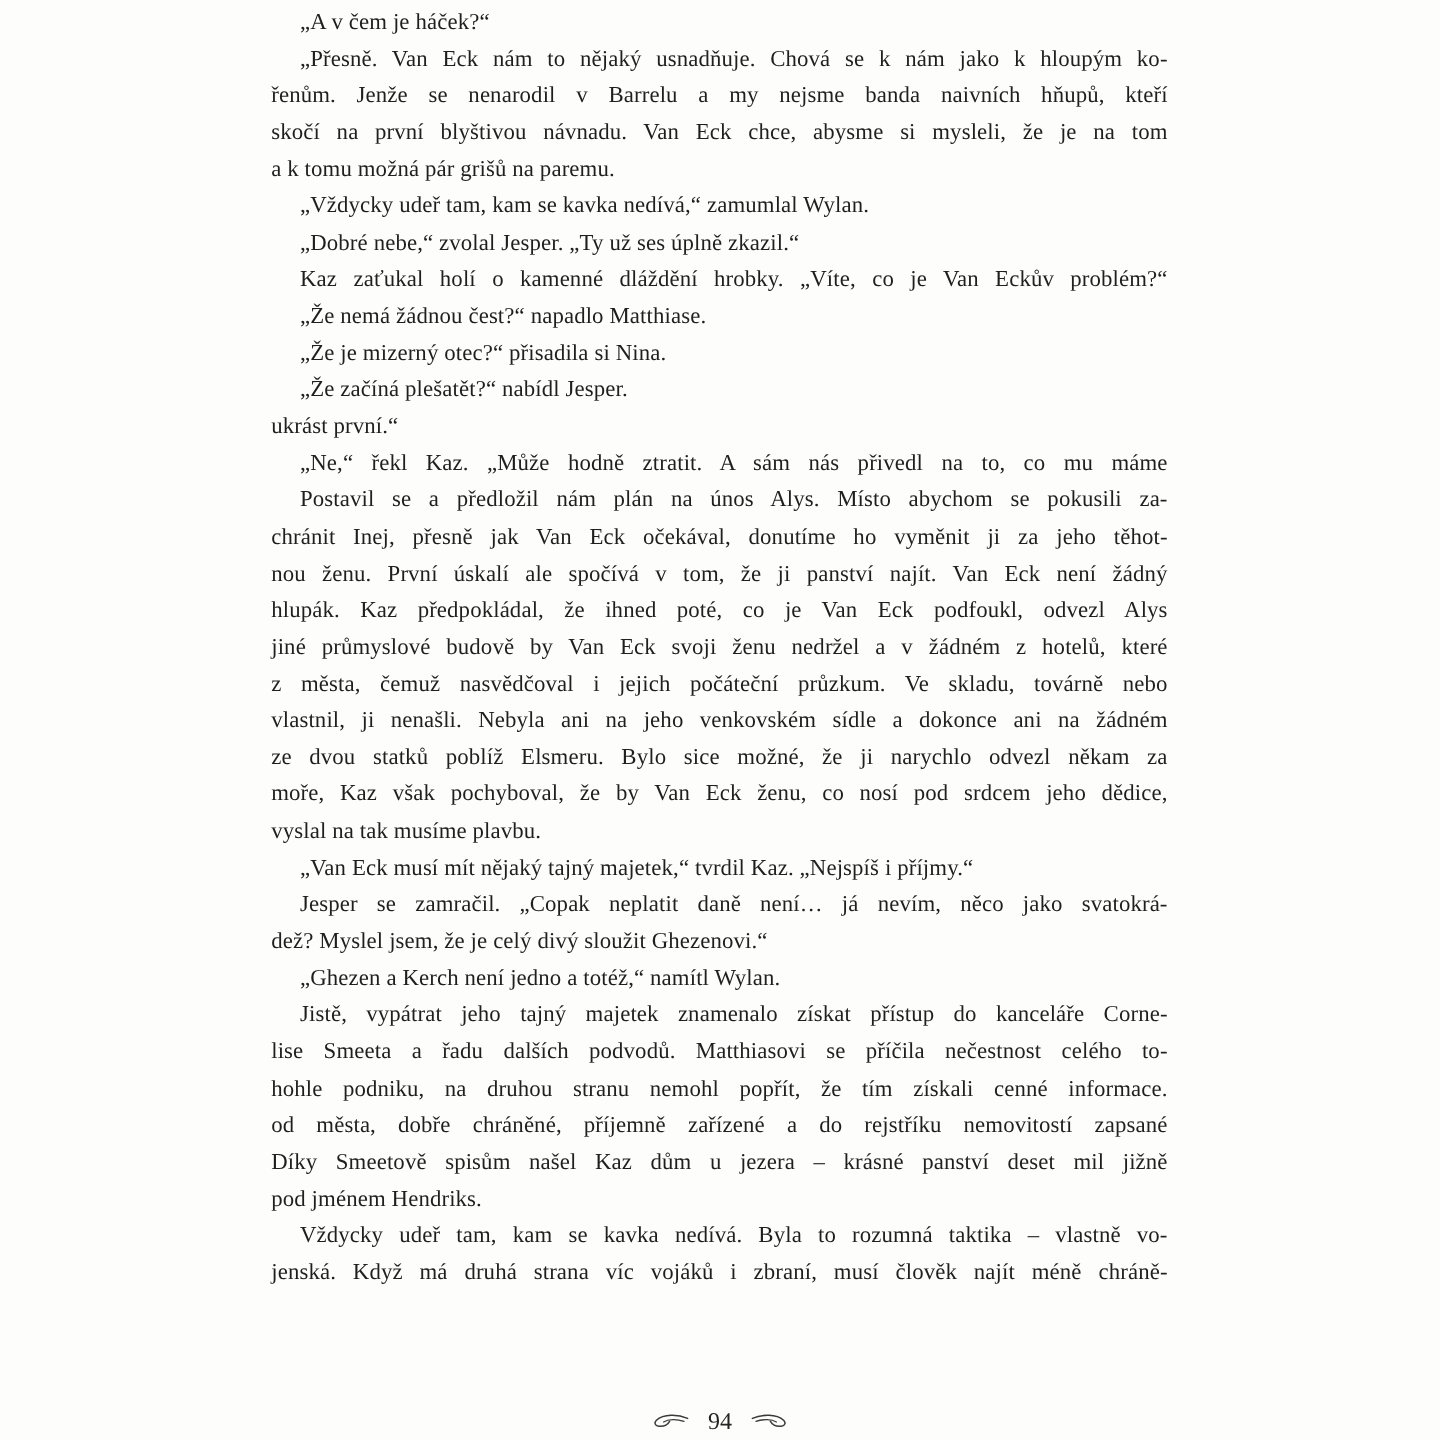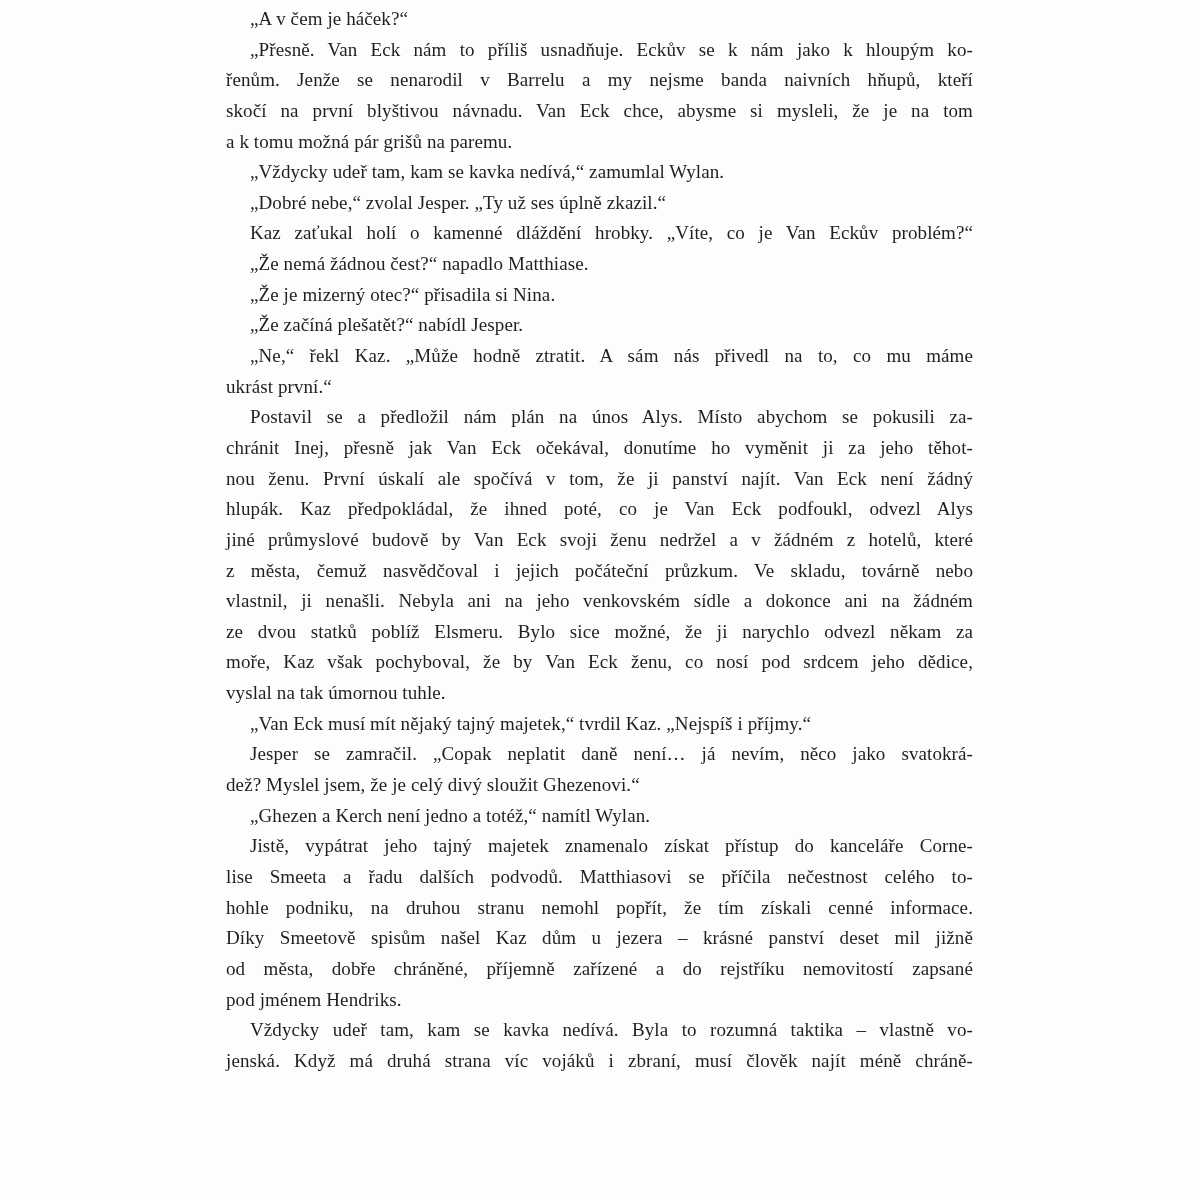--- a/index.html
+++ b/index.html
@@ -64,50 +64,67 @@
     display: block;
   }
 </style>
 </head>
 <body>
 
 <div class="page">
 
   <div class="text-block" id="text-block">
       <div class="line indent end"><span>„A v čem je háček?“</span></div>
-      <div class="line indent"><span>„Přesně. Van Eck nám to příliš usnadňuje. Eckův se k nám jako k hloupým ko-</span></div>
+      <div class="line indent"><span>„Přesně. Van Eck nám to nějaký usnadňuje. Chová se k nám jako k hloupým ko-</span></div>
       <div class="line"><span>řenům. Jenže se nenarodil v Barrelu a my nejsme banda naivních hňupů, kteří</span></div>
       <div class="line"><span>skočí na první blyštivou návnadu. Van Eck chce, abysme si mysleli, že je na tom</span></div>
       <div class="line end"><span>a k tomu možná pár grišů na </span><span class="it">paremu</span><span>.</span></div>
       <div class="line indent end"><span>„Vždycky udeř tam, kam se kavka nedívá,“ zamumlal Wylan.</span></div>
       <div class="line indent end"><span>„Dobré nebe,“ zvolal Jesper. „Ty už ses úplně zkazil.“</span></div>
       <div class="line indent"><span>Kaz zaťukal holí o kamenné dláždění hrobky. „Víte, co je Van Eckův problém?“</span></div>
       <div class="line indent end"><span>„Že nemá žádnou čest?“ napadlo Matthiase.</span></div>
       <div class="line indent end"><span>„Že je mizerný otec?“ přisadila si Nina.</span></div>
       <div class="line indent end"><span>„Že začíná plešatět?“ nabídl Jesper.</span></div>
+      <div class="line end"><span>ukrást první.“</span></div>
       <div class="line indent"><span>„Ne,“ řekl Kaz. „Může hodně ztratit. A sám nás přivedl na to, co mu máme</span></div>
-      <div class="line end"><span>ukrást první.“</span></div>
       <div class="line indent"><span>Postavil se a předložil nám plán na únos Alys. Místo abychom se pokusili za-</span></div>
       <div class="line"><span>chránit Inej, přesně jak Van Eck očekával, donutíme ho vyměnit ji za jeho těhot-</span></div>
       <div class="line"><span>nou ženu. První úskalí ale spočívá v tom, že ji panství najít. Van Eck není žádný</span></div>
       <div class="line"><span>hlupák. Kaz předpokládal, že ihned poté, co je Van Eck podfoukl, odvezl Alys</span></div>
       <div class="line"><span>jiné průmyslové budově by Van Eck svoji ženu nedržel a v žádném z hotelů, které</span></div>
       <div class="line"><span>z města, čemuž nasvědčoval i jejich počáteční průzkum. Ve skladu, továrně nebo</span></div>
       <div class="line"><span>vlastnil, ji nenašli. Nebyla ani na jeho venkovském sídle a dokonce ani na žádném</span></div>
       <div class="line"><span>ze dvou statků poblíž Elsmeru. Bylo sice možné, že ji narychlo odvezl někam za</span></div>
       <div class="line"><span>moře, Kaz však pochyboval, že by Van Eck ženu, co nosí pod srdcem jeho dědice,</span></div>
-      <div class="line end"><span>vyslal na tak úmornou tuhle.</span></div>
+      <div class="line end"><span>vyslal na tak musíme plavbu.</span></div>
       <div class="line indent end"><span>„Van Eck musí mít nějaký tajný majetek,“ tvrdil Kaz. „Nejspíš i příjmy.“</span></div>
       <div class="line indent"><span>Jesper se zamračil. „Copak neplatit daně není… já nevím, něco jako svatokrá-</span></div>
       <div class="line end"><span>dež? Myslel jsem, že je celý divý sloužit Ghezenovi.“</span></div>
       <div class="line indent end"><span>„Ghezen a Kerch není jedno a totéž,“ namítl Wylan.</span></div>
       <div class="line indent"><span>Jistě, vypátrat jeho tajný majetek znamenalo získat přístup do kanceláře Corne-</span></div>
       <div class="line"><span>lise Smeeta a řadu dalších podvodů. Matthiasovi se příčila nečestnost celého to-</span></div>
       <div class="line"><span>hohle podniku, na druhou stranu nemohl popřít, že tím získali cenné informace.</span></div>
+      <div class="line"><span>od města, dobře chráněné, příjemně zařízené a do rejstříku nemovitostí zapsané</span></div>
       <div class="line"><span>Díky Smeetově spisům našel Kaz dům u jezera – krásné panství deset mil jižně</span></div>
-      <div class="line"><span>od města, dobře chráněné, příjemně zařízené a do rejstříku nemovitostí zapsané</span></div>
       <div class="line end"><span>pod jménem Hendriks.</span></div>
       <div class="line indent"><span class="it">Vždycky udeř tam, kam se kavka nedívá.</span><span> Byla to rozumná taktika – vlastně vo-</span></div>
       <div class="line"><span>jenská. Když má druhá strana víc vojáků i zbraní, musí člověk najít méně chráně-</span></div>
     </div>
 
+  <div class="footer">
+    <span class="ornament">
+      <svg width="32" height="16" viewBox="0 0 32 16" fill="none" xmlns="http://www.w3.org/2000/svg">
+        <path d="M30 5 C22 1.5, 10 1, 4 6.5 C2 8.5, 2.5 11, 6 11.5 C10 12, 13.5 10, 15 7.5" stroke="#3a3a3a" stroke-width="1.3" stroke-linecap="round"></path>
+        <path d="M27 7.5 C21 5.5, 14 5.5, 10 8" stroke="#3a3a3a" stroke-width="1.1" stroke-linecap="round"></path>
+      </svg>
+    </span>
+    <span class="page-number">94</span>
+    <span class="ornament">
+      <svg width="32" height="16" viewBox="0 0 32 16" fill="none" xmlns="http://www.w3.org/2000/svg">
+        <g transform="scale(-1,1) translate(-32,0)">
+          <path d="M30 5 C22 1.5, 10 1, 4 6.5 C2 8.5, 2.5 11, 6 11.5 C10 12, 13.5 10, 15 7.5" stroke="#3a3a3a" stroke-width="1.3" stroke-linecap="round"></path>
+          <path d="M27 7.5 C21 5.5, 14 5.5, 10 8" stroke="#3a3a3a" stroke-width="1.1" stroke-linecap="round"></path>
+        </g>
+      </svg>
+    </span>
+  </div>
 
 </div>
 
 </body></html>

